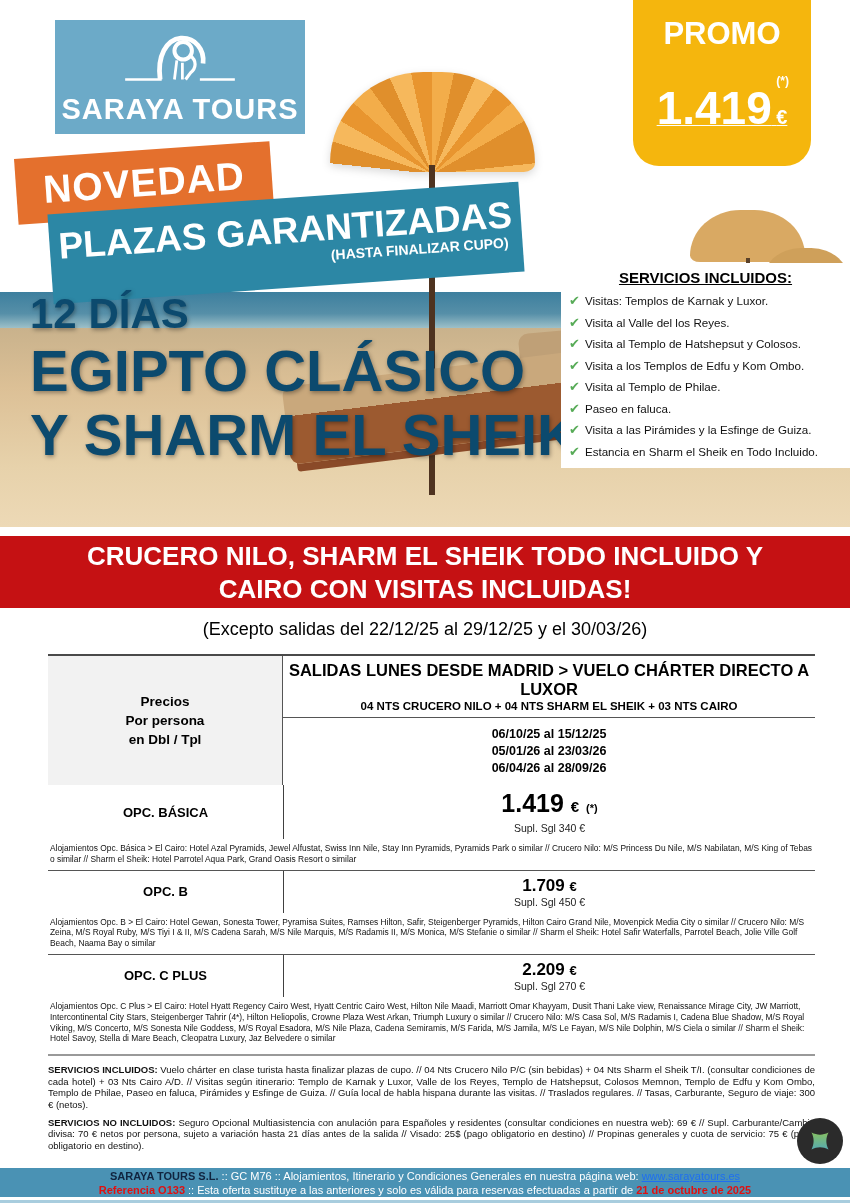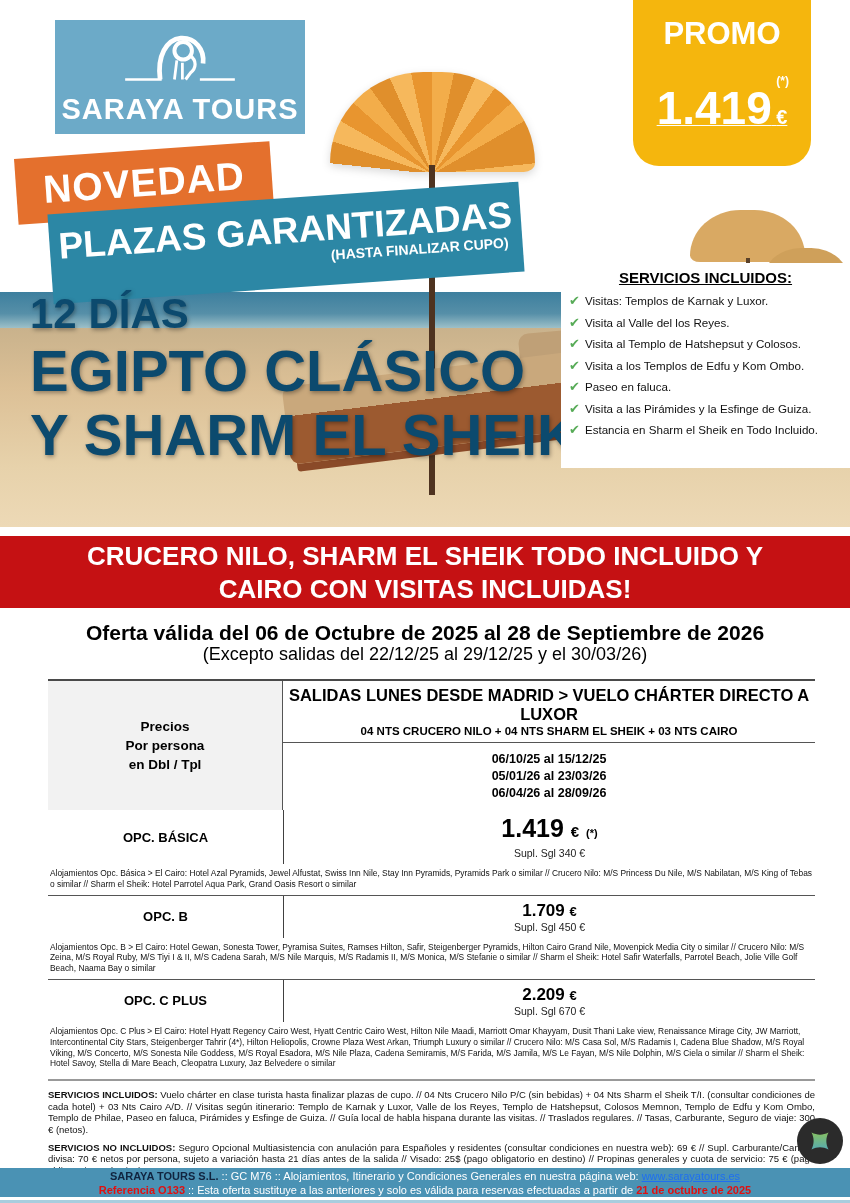--- a/index.html
+++ b/index.html
@@ -175,33 +175,33 @@
       <div class="ht2">EGIPTO CLÁSICO</div>
       <div class="ht3">Y SHARM EL SHEIK</div>
     </div>
 
     <div class="services-box">
       <div class="services-title">SERVICIOS INCLUIDOS:</div>
       <div class="svc-item"><span class="svc-check">✔</span><span>Visitas: Templos de Karnak y Luxor.</span></div>
       <div class="svc-item"><span class="svc-check">✔</span><span>Visita al Valle del los Reyes.</span></div>
       <div class="svc-item"><span class="svc-check">✔</span><span>Visita al Templo de Hatshepsut y Colosos.</span></div>
       <div class="svc-item"><span class="svc-check">✔</span><span>Visita a los Templos de Edfu y Kom Ombo.</span></div>
+      <div class="svc-item"><span class="svc-check">✔</span><span>Visita al Templo de Philae.</span></div>
       <div class="svc-item"><span class="svc-check">✔</span><span>Paseo en faluca.</span></div>
       <div class="svc-item"><span class="svc-check">✔</span><span>Visita a las Pirámides y la Esfinge de Guiza.</span></div>
       <div class="svc-item"><span class="svc-check">✔</span><span>Estancia en Sharm el Sheik  en Todo Incluido.</span></div>
     </div>
   </div>
 
   <div class="red-banner">
     <div>CRUCERO NILO, SHARM EL SHEIK TODO INCLUIDO Y</div>
     <div>CAIRO CON VISITAS INCLUIDAS!</div>
   </div>
 
   <div class="offer">
-    <div class="offer-title">Oferta válida del 06 de Octubre de 2025 al 28 de Septiembre de 2026</div>
     <div class="offer-sub">(Excepto salidas del 22/12/25 al 29/12/25 y el 30/03/26)</div>
   </div>
 
   <div class="tblwrap">
     <div class="tbl">
       <div class="row2">
         <div class="cell-prices">
           <div>Precios</div>
           <div>Por persona</div>
           <div>en Dbl / Tpl</div>
@@ -242,21 +242,21 @@
       </div>
       <div class="hotels">Alojamientos Opc. B &gt; El Cairo: Hotel  Gewan, Sonesta Tower, Pyramisa Suites, Ramses Hilton, Safir, Steigenberger Pyramids, Hilton Cairo Grand Nile, Movenpick Media City o similar // Crucero Nilo: M/S Zeina, M/S Royal Ruby, M/S Tiyi I &amp; II, M/S Cadena Sarah, M/S Nile Marquis, M/S Radamis II, M/S Monica, M/S Stefanie o similar // Sharm el Sheik: Hotel Safir Waterfalls, Parrotel Beach, Jolie Ville Golf Beach, Naama Bay o similar</div>
 
       <div class="row2 opt-row-b">
         <div class="opt-left">OPC. C PLUS</div>
         <div class="opt-right">
           <div class="price-mid">
             <span>2.209</span>
             <span class="eur">€</span>
           </div>
-          <div class="suppl">Supl. Sgl 670 €</div>
+          <div class="suppl">Supl. Sgl 270 €</div>
         </div>
       </div>
       <div class="hotels">Alojamientos Opc. C Plus &gt;  El Cairo: Hotel Hyatt Regency Cairo West, Hyatt Centric Cairo West, Hilton Nile Maadi, Marriott Omar Khayyam, Dusit Thani Lake view, Renaissance Mirage City, JW Marriott, Intercontinental City Stars, Steigenberger Tahrir (4*), Hilton Heliopolis, Crowne Plaza West Arkan, Triumph Luxury o similar // Crucero Nilo: M/S Casa Sol, M/S Radamis I, Cadena Blue Shadow, M/S Royal Viking, M/S Concerto, M/S Sonesta Nile Goddess, M/S Royal Esadora, M/S Nile Plaza, Cadena Semiramis, M/S Farida, M/S Jamila, M/S Le Fayan, M/S Nile Dolphin, M/S Ciela o similar // Sharm el Sheik: Hotel Savoy, Stella di Mare Beach, Cleopatra Luxury, Jaz Belvedere o similar</div>
     </div>
   </div>
 
   <div class="supl-sep"></div>
 
   <div class="fine">
     <div class="fp">

